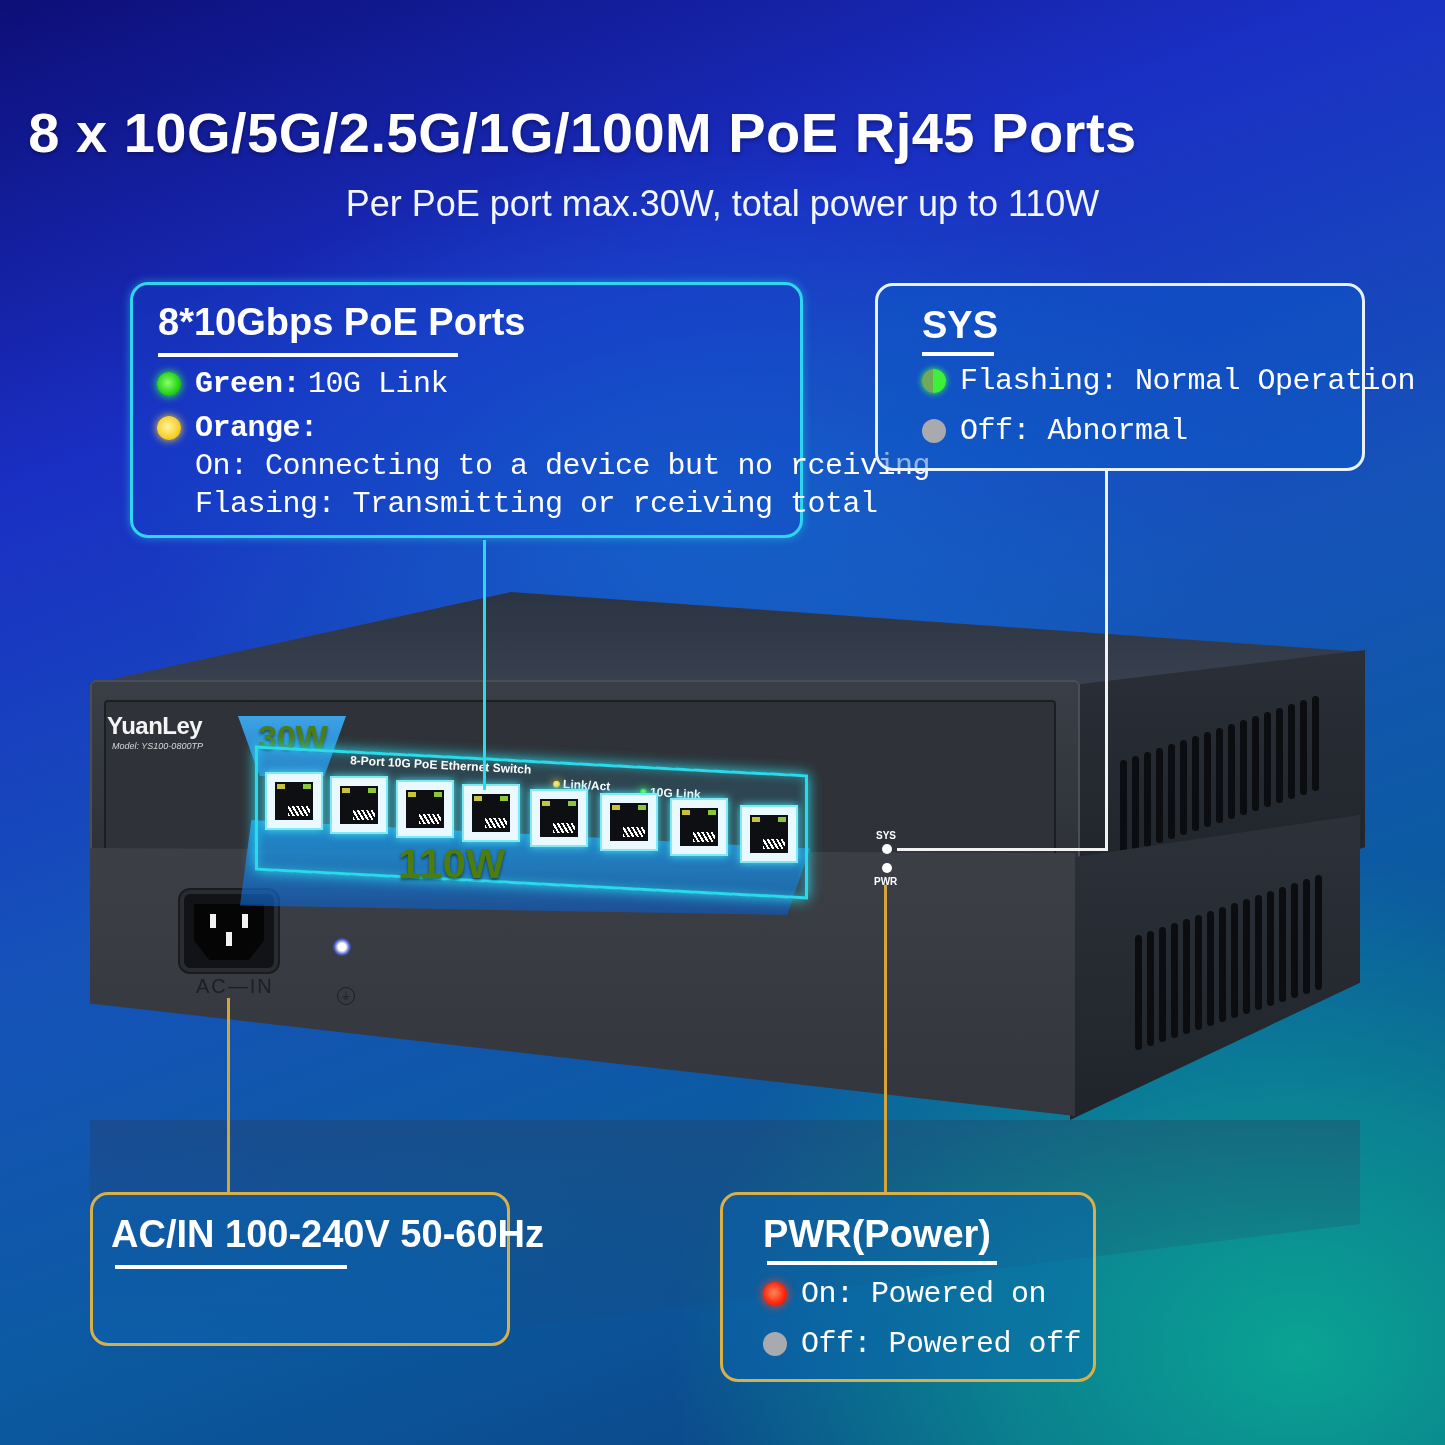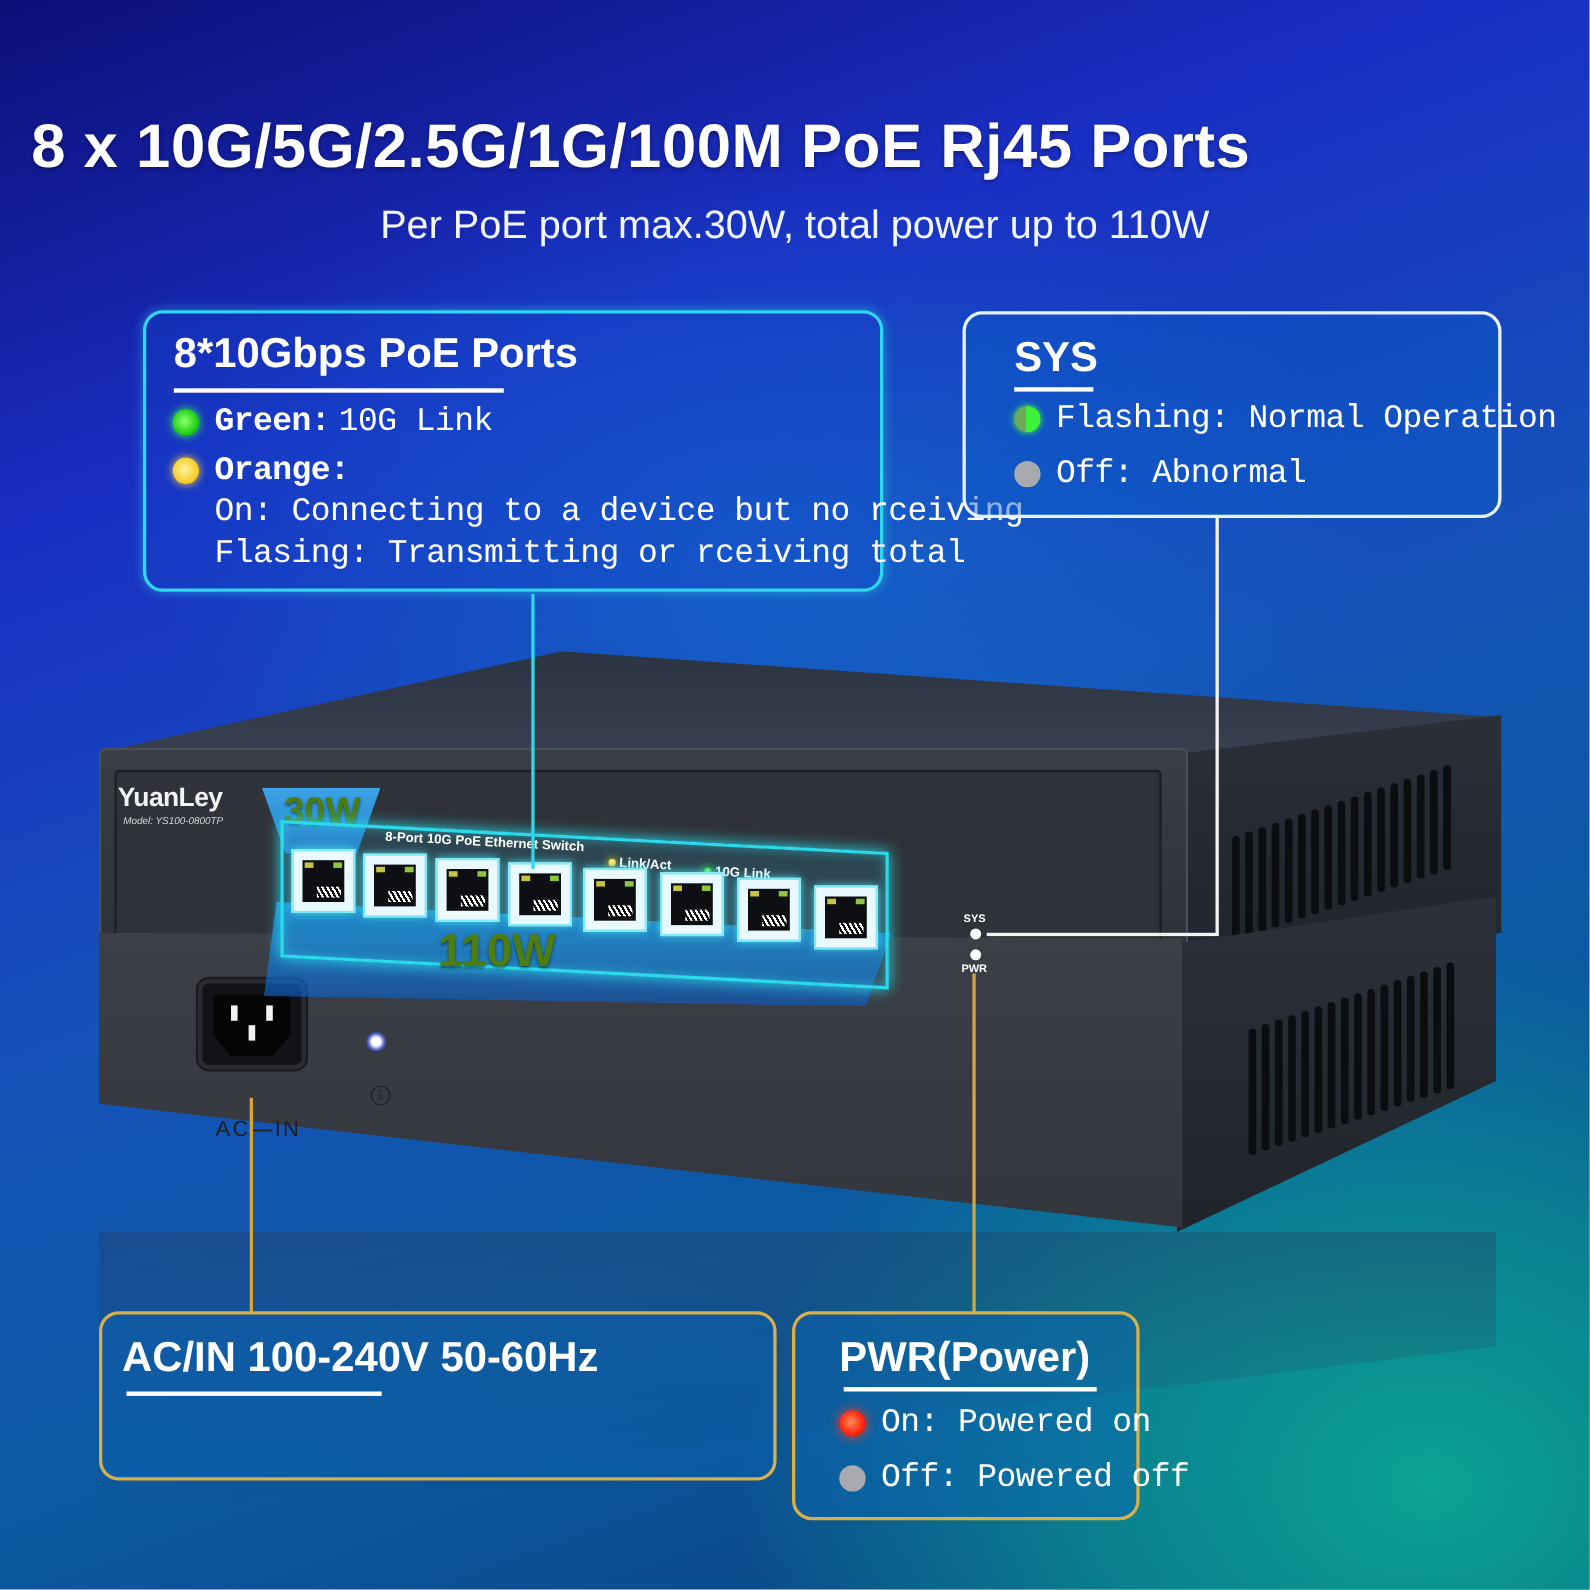--- a/index.html
+++ b/index.html
@@ -130,21 +130,21 @@
     left: 180px; top: 890px; width: 98px; height: 82px;
     background: #121316; border: 4px solid #2a2c31; border-radius: 10px;
     box-shadow: 0 0 0 2px #1a1b1e;
   }
   .ac-inner {
     position: absolute; left: 10px; top: 10px; width: 70px; height: 56px;
     background: #050506;
     clip-path: polygon(0 0, 100% 0, 100% 65%, 78% 100%, 22% 100%, 0 65%);
   }
   .ac-pin { position: absolute; width: 6px; height: 14px; background: #f3f3f3; }
-  .ac-label { left: 196px; top: 975px; font-size: 20px; color: #1d1f23; letter-spacing: 2px; margin-top: 41px; }
+  .ac-label { left: 196px; top: 975px; font-size: 20px; color: #1d1f23; letter-spacing: 2px; }
   .screw { left: 333px; top: 938px; width: 18px; height: 18px; border-radius: 50%; background: radial-gradient(circle, #fff 0 30%, #4a5ac0 60%, #1e2040); }
   .ground { left: 337px; top: 987px; width: 18px; height: 18px; border-radius: 50%; border: 1px solid #1d1f23; font-size: 11px; color: #1d1f23; text-align: center; line-height: 16px; }
 
   
   .line { position: absolute; }
   .line.cyan { background: #2ad9ea; }
   .line.white { background: #f2f2f2; }
   .line.gold { background: #d6a53a; }
 
   
@@ -310,26 +310,26 @@
   <div class="row" style="left:44px;top:78px">
     <span class="dot half"></span>
     <span>Flashing: Normal Operation</span>
   </div>
   <div class="row" style="left:44px;top:128px">
     <span class="dot grey"></span>
     <span>Off: Abnormal</span>
   </div>
 </div>
 
-<div class="abs callout gold" style="left:90px;top:1192px;width:616px;height:154px">
+<div class="abs callout gold" style="left:90px;top:1192px;width:420px;height:154px">
   <div class="callout-title" style="left:18px;top:18px;font-size:38px">AC/IN 100-240V 50-60Hz</div>
   <div class="title-rule" style="left:22px;top:70px;width:232px"></div>
 </div>
 
-<div class="abs callout gold" style="left:720px;top:1192px;width:316px;height:190px">
+<div class="abs callout gold" style="left:720px;top:1192px;width:376px;height:190px">
   <div class="callout-title" style="left:40px;top:18px">PWR(Power)</div>
   <div class="title-rule" style="left:44px;top:66px;width:230px"></div>
   <div class="row" style="left:40px;top:132px">
     <span class="dot grey"></span>
     <span>Off: Powered off</span>
   </div>
   <div class="row" style="left:40px;top:82px">
     <span class="dot red"></span>
     <span>On: Powered on</span>
   </div>

